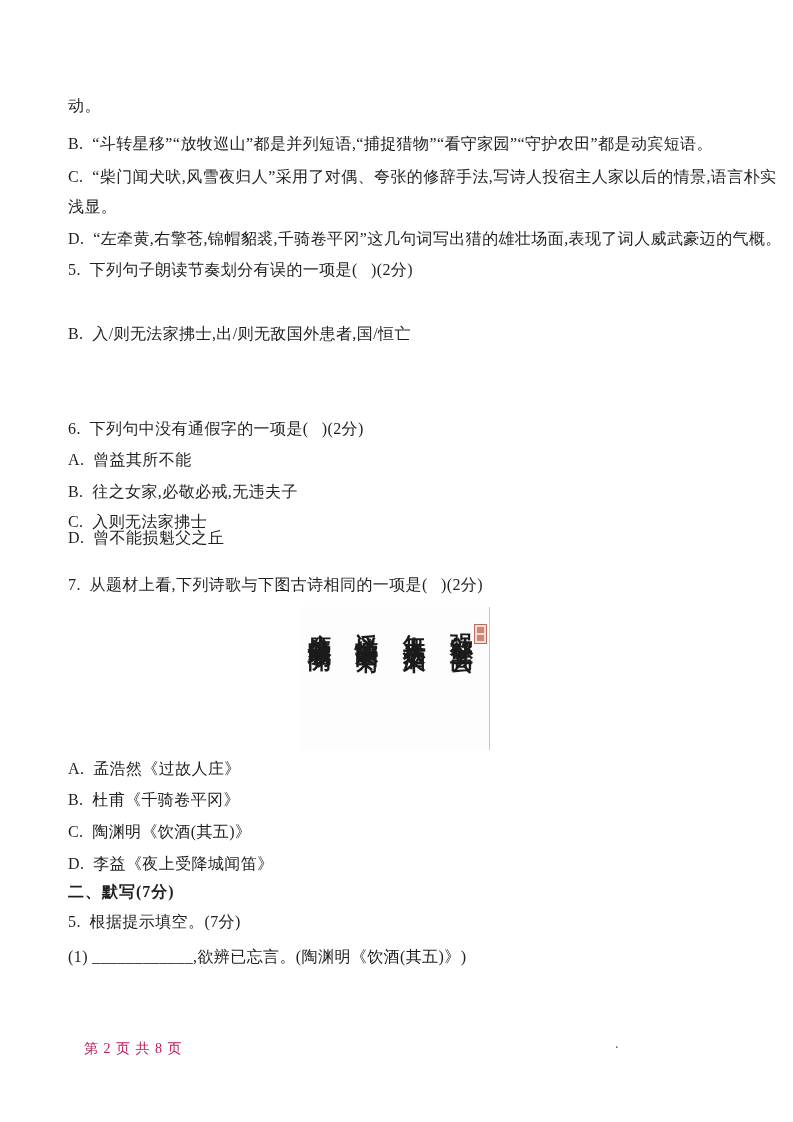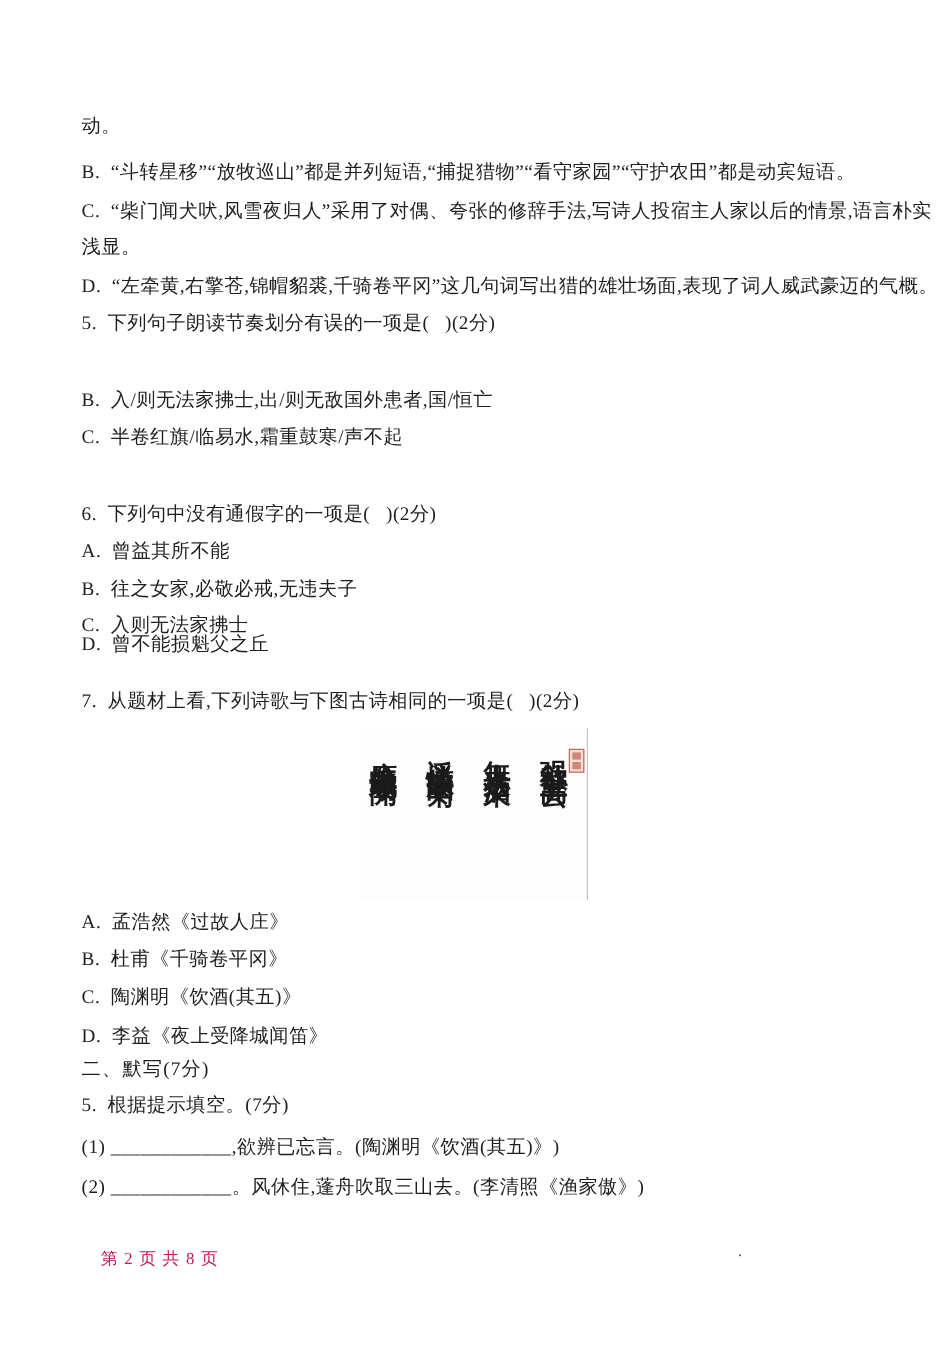--- a/index.html
+++ b/index.html
@@ -16,21 +16,21 @@
   }
   .line{
     position:absolute;
     left:68px;
     font-size:16px;
     line-height:20px;
     letter-spacing:0.4px;
     color:#1f1f1f;
     white-space:pre;
   }
-  .line.bold{font-weight:normal;letter-spacing:1px;}
+  .line.bold{font-weight:bold;letter-spacing:1px;}
   .footer{
     position:absolute;
     left:84px;top:1040px;
     font-size:14px;
     color:#be185d;
     letter-spacing:1px;
     white-space:pre;
   }
   .stray-dot{
     position:absolute;
@@ -82,21 +82,20 @@
 <div class="page">
 
   <div class="line" style="top:96px">动。</div>
   <div class="line" style="top:134px">B.  “斗转星移”“放牧巡山”都是并列短语,“捕捉猎物”“看守家园”“守护农田”都是动宾短语。</div>
   <div class="line" style="top:167px">C.  “柴门闻犬吠,风雪夜归人”采用了对偶、夸张的修辞手法,写诗人投宿主人家以后的情景,语言朴实</div>
   <div class="line" style="top:197px">浅显。</div>
   <div class="line" style="top:229px">D.  “左牵黄,右擎苍,锦帽貂裘,千骑卷平冈”这几句词写出猎的雄壮场面,表现了词人威武豪迈的气概。</div>
 
   <div class="line" style="top:260px">5.  下列句子朗读节奏划分有误的一项是(   )(2分)</div>
   <div class="line" style="top:324px">B.  入/则无法家拂士,出/则无敌国外患者,国/恒亡</div>
-  <div class="line" style="top:355px">C.  半卷红旗/临易水,霜重鼓寒/声不起</div>
 
   <div class="line" style="top:419px">6.  下列句中没有通假字的一项是(   )(2分)</div>
   <div class="line" style="top:450px">A.  曾益其所不能</div>
   <div class="line" style="top:482px">B.  往之女家,必敬必戒,无违夫子</div>
   <div class="line" style="top:512px">C.  入则无法家拂士</div>
   <div class="line" style="top:528px">D.  曾不能损魁父之丘</div>
 
   <div class="line" style="top:575px">7.  从题材上看,下列诗歌与下图古诗相同的一项是(   )(2分)</div>
 
   <div class="calligraphy">
@@ -111,18 +110,17 @@
   </div>
 
   <div class="line" style="top:759px">A.  孟浩然《过故人庄》</div>
   <div class="line" style="top:790px">B.  杜甫《千骑卷平冈》</div>
   <div class="line" style="top:822px">C.  陶渊明《饮酒(其五)》</div>
   <div class="line" style="top:854px">D.  李益《夜上受降城闻笛》</div>
 
   <div class="line bold" style="top:882px">二、默写(7分)</div>
   <div class="line" style="top:912px">5.  根据提示填空。(7分)</div>
   <div class="line" style="top:947px">(1) ____________,欲辨已忘言。(陶渊明《饮酒(其五)》)</div>
-  <div class="line" style="top:980px">(2) ____________。风休住,蓬舟吹取三山去。(李清照《渔家傲》)</div>
 
   <div class="footer">第 2 页 共 8 页</div>
   <div class="stray-dot">.</div>
 
 </div>
 
 </body></html>

